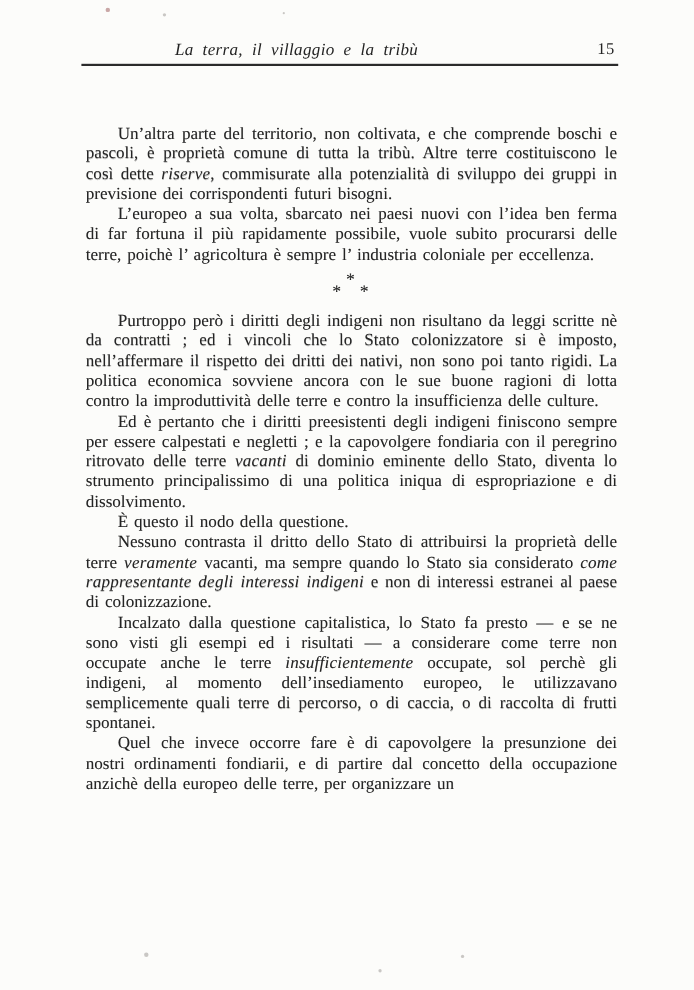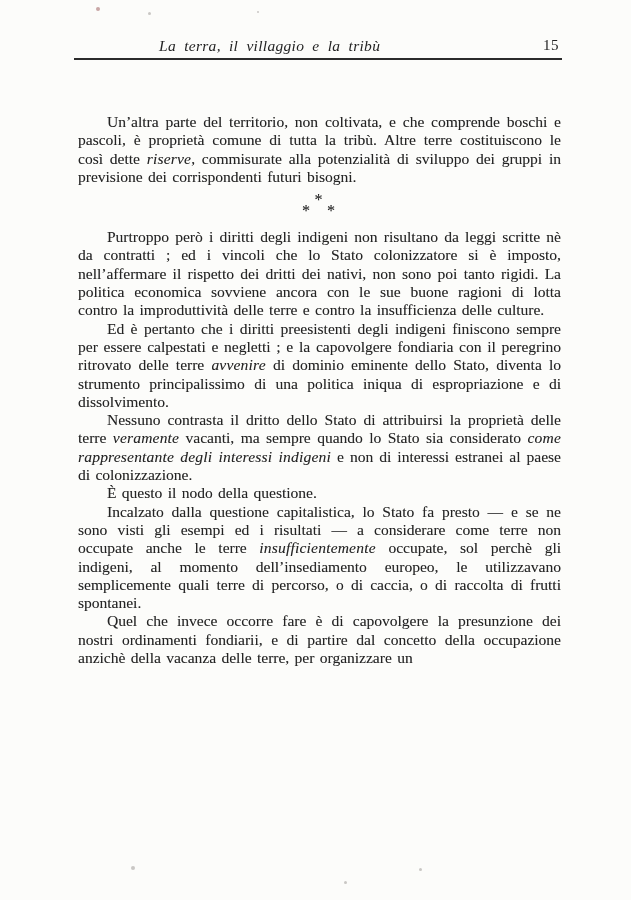--- a/index.html
+++ b/index.html
@@ -107,34 +107,35 @@
   <div class="running-head">
     <span class="head-title">La terra, il villaggio e la tribù</span>
     <span class="page-number">15</span>
   </div>
 
   <div class="head-rule"></div>
 
   <div class="text-block">
     <div id="sec-before">
         <p class="para"><span>Un’altra parte del territorio, non coltivata, e che comprende boschi e pascoli, è proprietà comune di tutta la tribù. Altre terre costituiscono le così dette </span><i>riserve</i><span>, commisurate alla potenzialità di sviluppo dei gruppi in previsione dei corrispondenti futuri bisogni.</span></p>
+        <p class="para"><span>L’europeo a sua volta, sbarcato nei paesi nuovi con l’idea ben ferma di far fortuna il più rapidamente possibile, vuole subito procurarsi delle terre, poichè l’ agricoltura è sempre l’ industria coloniale per eccellenza.</span></p>
       </div>
 
     <div class="asterism">
       <span class="ast-row">*</span>
       <span class="ast-row">*  *</span>
     </div>
 
     <div id="sec-after">
         <p class="para"><span>Purtroppo però i diritti degli indigeni non risultano da leggi scritte nè da contratti ; ed i vincoli che lo Stato colonizzatore si è imposto, nell’affermare il rispetto dei dritti dei nativi, non sono poi tanto rigidi. La politica economica sovviene ancora con le sue buone ragioni di lotta contro la improduttività delle terre e contro la insufficienza delle culture.</span></p>
-        <p class="para"><span>Ed è pertanto che i diritti preesistenti degli indigeni finiscono sempre per essere calpestati e negletti ; e la capovolgere fondiaria con il peregrino ritrovato delle terre </span><i>avvenire</i><span> di dominio eminente dello Stato, diventa lo strumento principalissimo di una politica iniqua di espropriazione e di dissolvimento.</span></p>
+        <p class="para"><span>Ed è pertanto che i diritti preesistenti degli indigeni finiscono sempre per essere calpestati e negletti ; e la capovolgere fondiaria con il peregrino ritrovato delle terre </span><i>vacanti</i><span> di dominio eminente dello Stato, diventa lo strumento principalissimo di una politica iniqua di espropriazione e di dissolvimento.</span></p>
+        <p class="para"><span>È questo il nodo della questione.</span></p>
         <p class="para"><span>Nessuno contrasta il dritto dello Stato di attribuirsi la proprietà delle terre </span><i>veramente</i><span> vacanti, ma sempre quando lo Stato sia considerato </span><i>come rappresentante degli interessi indigeni</i><span> e non di interessi estranei al paese di colonizzazione.</span></p>
-        <p class="para"><span>È questo il nodo della questione.</span></p>
         <p class="para"><span>Incalzato dalla questione capitalistica, lo Stato fa presto — e se ne sono visti gli esempi ed i risultati — a considerare come terre non occupate anche le terre </span><i>insufficientemente</i><span> occupate, sol perchè gli indigeni, al momento dell’insediamento europeo, le utilizzavano semplicemente quali terre di percorso, o di caccia, o di raccolta di frutti spontanei.</span></p>
-        <p class="para"><span>Quel che invece occorre fare è di capovolgere la presunzione dei nostri ordinamenti fondiarii, e di partire dal concetto della occupazione anzichè della vacanza delle terre, per organizzare un</span></p>
+        <p class="para"><span>Quel che invece occorre fare è di capovolgere la presunzione dei nostri ordinamenti fondiarii, e di partire dal concetto della occupazione anzichè della europeo delle terre, per organizzare un</span></p>
       </div>
   </div>
 
   <span class="speck red  sp1"></span>
   <span class="speck gray sp2"></span>
   <span class="speck gray sp3"></span>
   <span class="speck gray sp4"></span>
   <span class="speck gray sp5"></span>
   <span class="speck gray sp6"></span>
 

